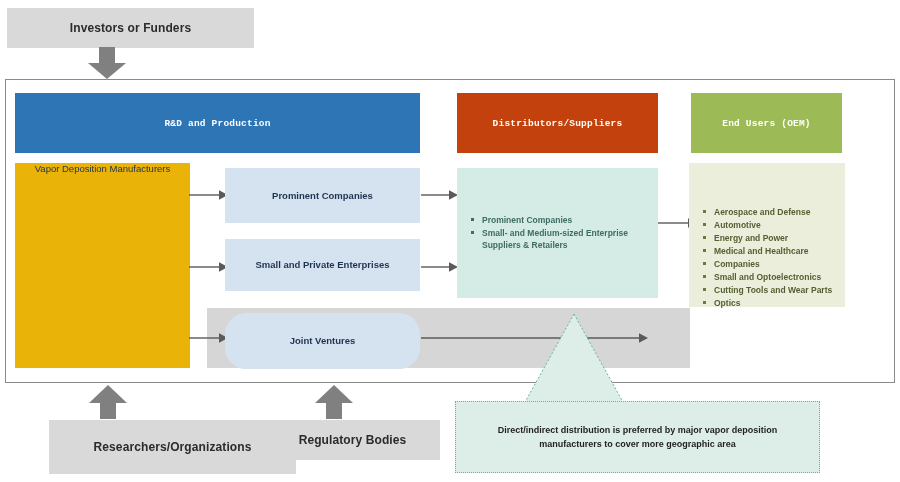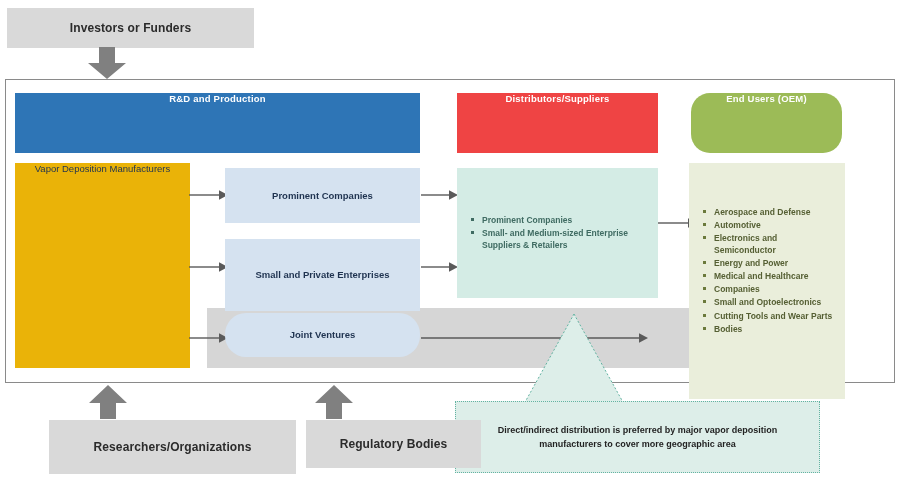--- a/index.html
+++ b/index.html
@@ -26,30 +26,31 @@
     display: flex;
     align-items: center;
     justify-content: center;
     font-size: 12px;
     font-weight: bold;
     letter-spacing: .1px;
     text-align: left;
   }
   .header-box {
     display: flex;
-    align-items: flex-start;
+    align-items: center;
     justify-content: center;
     color: #ffffff;
     font-size: 9.5px;
     font-weight: bold;
     text-align: center;
     letter-spacing: .2px;
+    font-family: Liberation Mono, monospace;
   }
   .blue-head   { background: #2e75b6; }
-  .teal-head   { background: #ef4444; }
+  .teal-head   { background: #c2410c; }
   .green-head  { background: #9cbb57; }
 
   .slate-box {
     background: #eab308;
     color: #1f3350;
     display: flex;
     align-items: flex-start;
     justify-content: center;
     font-size: 9.5px;
     font-weight: normal;
@@ -138,21 +139,21 @@
   <div class="abs gray-band" style="left:207px; top:308px; width:483px; height:60px;"></div>
 
   <div class="abs header-box blue-head" style="left:15px; top:93px; width:405px; height:60px;">
     <span>R&amp;D and Production</span>
   </div>
 
   <div class="abs header-box teal-head" style="left:457px; top:93px; width:201px; height:60px;">
     <span>Distributors/Suppliers</span>
   </div>
 
-  <div class="abs header-box green-head" style="left:691px; top:93px; width:151px; height:60px;border-radius:19px;">
+  <div class="abs header-box green-head" style="left:691px; top:93px; width:151px; height:60px;">
     <span>End Users (OEM)</span>
   </div>
 
   <div class="abs slate-box" style="left:15px; top:163px; width:175px; height:205px;">
     <span>Vapor Deposition Manufacturers</span>
   </div>
 
   <svg class="abs conn" style="left:189px; top:188px; width:40px; height:14px;" viewBox="0 0 40 14">
     <line x1="0" y1="7" x2="30" y2="7" stroke="#5a5a5a" stroke-width="1.4"></line>
     <polygon points="30,2.2 39,7 30,11.8" fill="#5a5a5a"></polygon>
@@ -165,25 +166,25 @@
 
   <svg class="abs conn" style="left:189px; top:331px; width:40px; height:14px;" viewBox="0 0 40 14">
     <line x1="0" y1="7" x2="30" y2="7" stroke="#5a5a5a" stroke-width="1.4"></line>
     <polygon points="30,2.2 39,7 30,11.8" fill="#5a5a5a"></polygon>
   </svg>
 
   <div class="abs lightblue-box" style="left:225px; top:168px; width:195px; height:55px;">
     <span>Prominent Companies</span>
   </div>
 
-  <div class="abs lightblue-box" style="left:225px; top:239px; width:195px; height:72px;">
+  <div class="abs lightblue-box" style="left:225px; top:239px; width:195px; height:52px;">
     <span>Small and Private Enterprises</span>
   </div>
 
-  <div class="abs lightblue-box" style="left:225px; top:313px; width:195px; height:44px; flex-direction:column;border-radius:21px;">
+  <div class="abs lightblue-box" style="left:225px; top:313px; width:195px; height:56px; flex-direction:column;border-radius:21px;">
     <span>Joint Ventures</span>
   </div>
 
   <svg class="abs conn" style="left:421px; top:188px; width:38px; height:14px;" viewBox="0 0 38 14">
     <line x1="0" y1="7" x2="28" y2="7" stroke="#5a5a5a" stroke-width="1.4"></line>
     <polygon points="28,2.2 37,7 28,11.8" fill="#5a5a5a"></polygon>
   </svg>
 
   <svg class="abs conn" style="left:421px; top:260px; width:38px; height:14px;" viewBox="0 0 38 14">
     <line x1="0" y1="7" x2="28" y2="7" stroke="#5a5a5a" stroke-width="1.4"></line>
@@ -200,31 +201,30 @@
       <li>Prominent Companies</li>
       <li>Small- and Medium-sized Enterprise Suppliers &amp; Retailers</li>
     </ul>
   </div>
 
   <svg class="abs conn" style="left:658px; top:216px; width:40px; height:14px;" viewBox="0 0 40 14">
     <line x1="0" y1="7" x2="30" y2="7" stroke="#5a5a5a" stroke-width="1.4"></line>
     <polygon points="30,2.2 39,7 30,11.8" fill="#5a5a5a"></polygon>
   </svg>
 
-  <div class="abs olive-box" style="left:689px; top:163px; width:156px; height:236px;padding-left:24px;">
+  <div class="abs olive-box" style="left:689px; top:163px; width:156px; height:144px;padding-left:24px;">
     <ul class="blist olive-list" style="position:absolute; left:14px; top:43px; right:8px;">
       <li>Aerospace and Defense</li>
       <li>Automotive</li>
-      <li>Electronics and Semiconductor</li>
       <li>Energy and Power</li>
       <li>Medical and Healthcare</li>
       <li>Companies</li>
       <li>Small and Optoelectronics</li>
       <li>Cutting Tools and Wear Parts</li>
-      <li>Bodies</li>
+      <li>Optics</li>
     </ul>
   </div>
 
   <svg class="abs callout-pointer" style="left:455px; top:312px; width:365px; height:92px;" viewBox="0 0 365 92">
     <polygon points="119,2 169,92 69,92" fill="#ddeee9" stroke="#63b3a2" stroke-width="1" stroke-dasharray="2,2"></polygon>
   </svg>
 
   <div class="abs callout" style="left:455px; top:401px; width:365px; height:72px;">
     <div>
       <span>Direct/indirect distribution is preferred by major vapor deposition manufacturers to cover</span>
@@ -237,17 +237,17 @@
   </svg>
 
   <svg class="abs thick-arrow" style="left:314px; top:384px; width:40px; height:36px;" viewBox="0 0 40 36">
     <polygon points="20,1 39,19 28,19 28,35 12,35 12,19 1,19" fill="#808080"></polygon>
   </svg>
 
   <div class="abs gray-box" style="left:5px; top:420px; width:247px; height:54px;margin-left:44px;">
     <span>Researchers/Organizations</span>
   </div>
 
-  <div class="abs gray-box" style="left:265px; top:420px; width:175px; height:48px;margin-left:41px;">
+  <div class="abs gray-box" style="left:265px; top:420px; width:175px; height:40px;">
     <span>Regulatory Bodies</span>
   </div>
 
 </div>
 
 </body></html>

